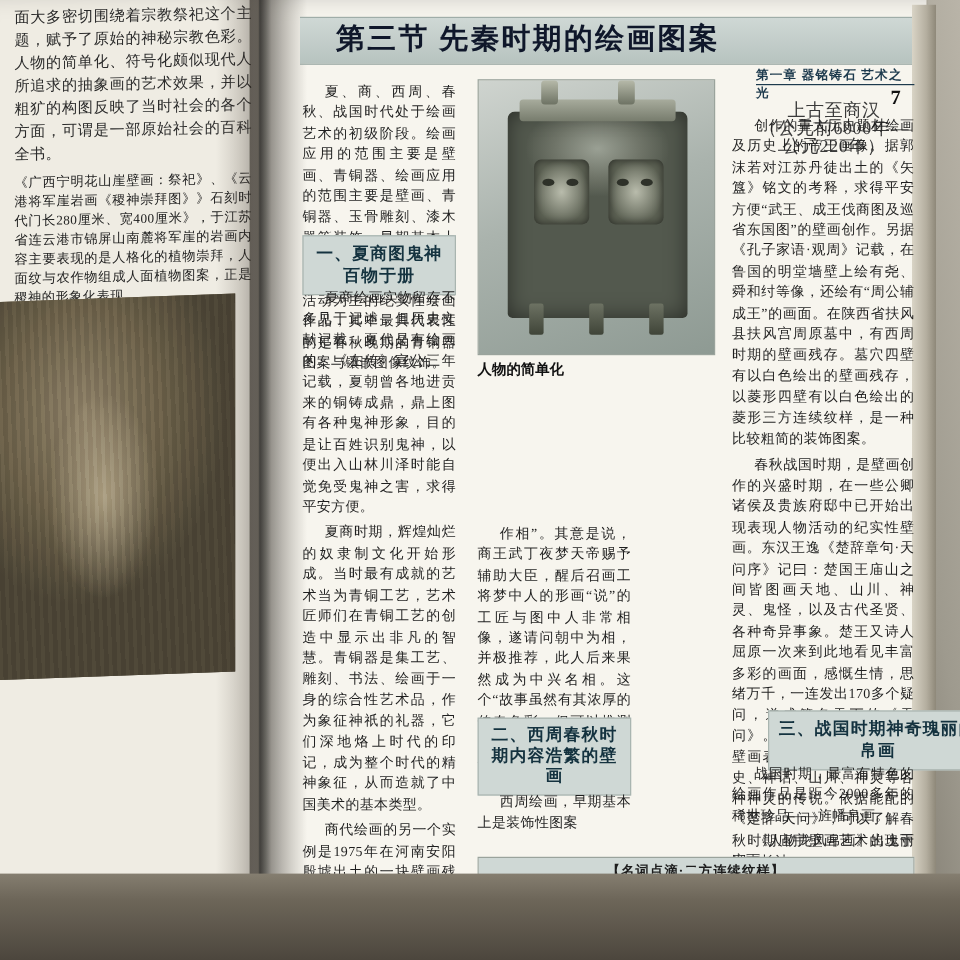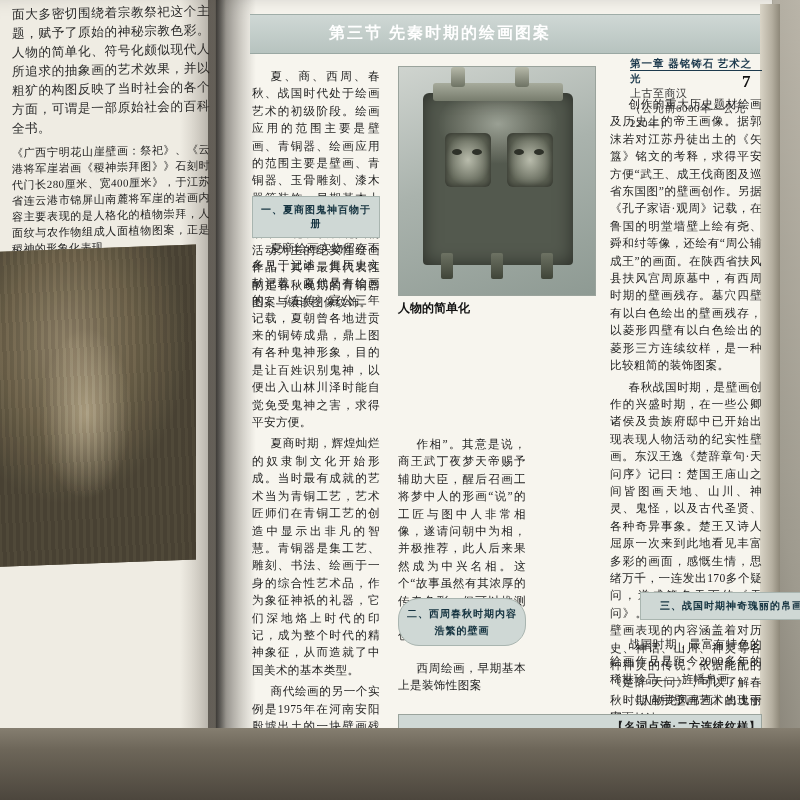--- a/index.html
+++ b/index.html
@@ -87,29 +87,29 @@
     background:linear-gradient(90deg,#d9d4c6,#b4ae9f 60%,#8e8879);
   }
 
   .header-band{
     position:absolute;left:250px;top:14px;width:510px;height:38px;
     background:linear-gradient(180deg,#cfd8d5,#b7c3bf);
     border-top:1px solid #9fada8;border-bottom:1px solid #9aa8a3;
   }
   .chapter-title{
     position:absolute;left:250px;top:18px;width:380px;height:30px;
-    text-align:center;font-size:16px;font-weight:bold;color:#ffffff;
+    text-align:center;font-size:24px;font-weight:bold;color:#0f172a;
     letter-spacing:2px;line-height:30px;
   }
   .run-head{
     position:absolute;left:630px;top:56px;width:130px;
     font-size:10.5px;line-height:15px;color:#1d3a4d;
   }
   .run-head .t1{font-weight:bold;letter-spacing:1px;}
-  .run-head .t2{font-size:11px;color:#3a3a3a;letter-spacing:.5px;}
+  .run-head .t2{font-size:15px;color:#3a3a3a;letter-spacing:.5px;text-align:center;}
   .folio{
     position:absolute;left:742px;top:72px;font-size:17px;font-weight:bold;color:#111;
   }
   .rule-1{
     position:absolute;left:630px;top:70px;width:132px;height:1px;background:#1d3a4d;
   }
 
   
   .col{
     position:absolute;top:68px;font-size:11.6px;line-height:17.4px;
@@ -156,35 +156,35 @@
   .cap-title{
     position:absolute;left:398px;top:300px;font-size:12px;font-weight:bold;color:#111;
   }
   .cap-body{
     position:absolute;left:398px;top:316px;width:128px;
     font-size:10.2px;line-height:15px;color:#2a2a2a;text-align:justify;
   }
 
   .sec-head{
     position:absolute;background:#cfd8d5;border:1px solid #a9b5b0;
-    font-size:10px;font-weight:bold;color:#14323f;text-align:center;
+    font-size:14px;font-weight:bold;color:#14323f;text-align:center;
     padding:6px 4px;box-sizing:border-box;letter-spacing:1px;
   }
   .sec1{left:252px;top:196px;width:128px;}
-  .sec2{left:398px;top:598px;width:128px;line-height:17px;border-radius:21px;}
+  .sec2{left:398px;top:598px;width:128px;line-height:17px;}
   .sec3{left:640px;top:592px;width:183px;}
 
   .tip-box{
     position:absolute;left:398px;top:714px;width:364px;
     border:1px solid #9aa39c;background:#eef1ec;
     font-size:10.4px;line-height:16px;color:#1c1c1c;
     box-sizing:border-box;
   }
   .tip-title{
-    background:#cfd8d5;border-bottom:1px solid #9aa39c;text-align:right;
+    background:#cfd8d5;border-bottom:1px solid #9aa39c;text-align:center;
     font-weight:bold;font-size:11px;padding:3px 0;letter-spacing:1px;
   }
   .tip-body{padding:4px 6px;text-align:justify;}
   .fold{
     position:absolute;left:216px;top:0;width:10px;height:776px;
     background:linear-gradient(90deg,rgba(0,0,0,.45),rgba(0,0,0,0));
   }
 </style>
 </head>
 <body>

